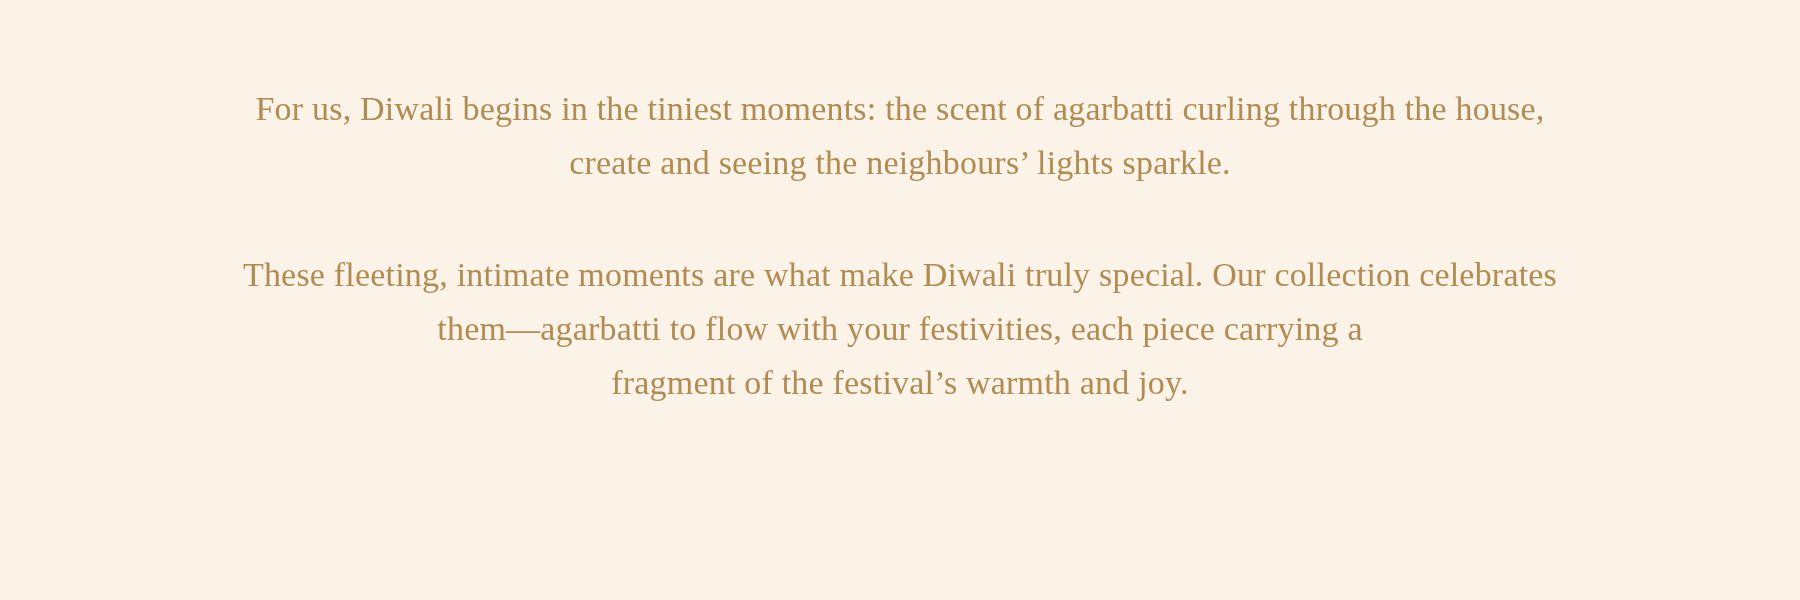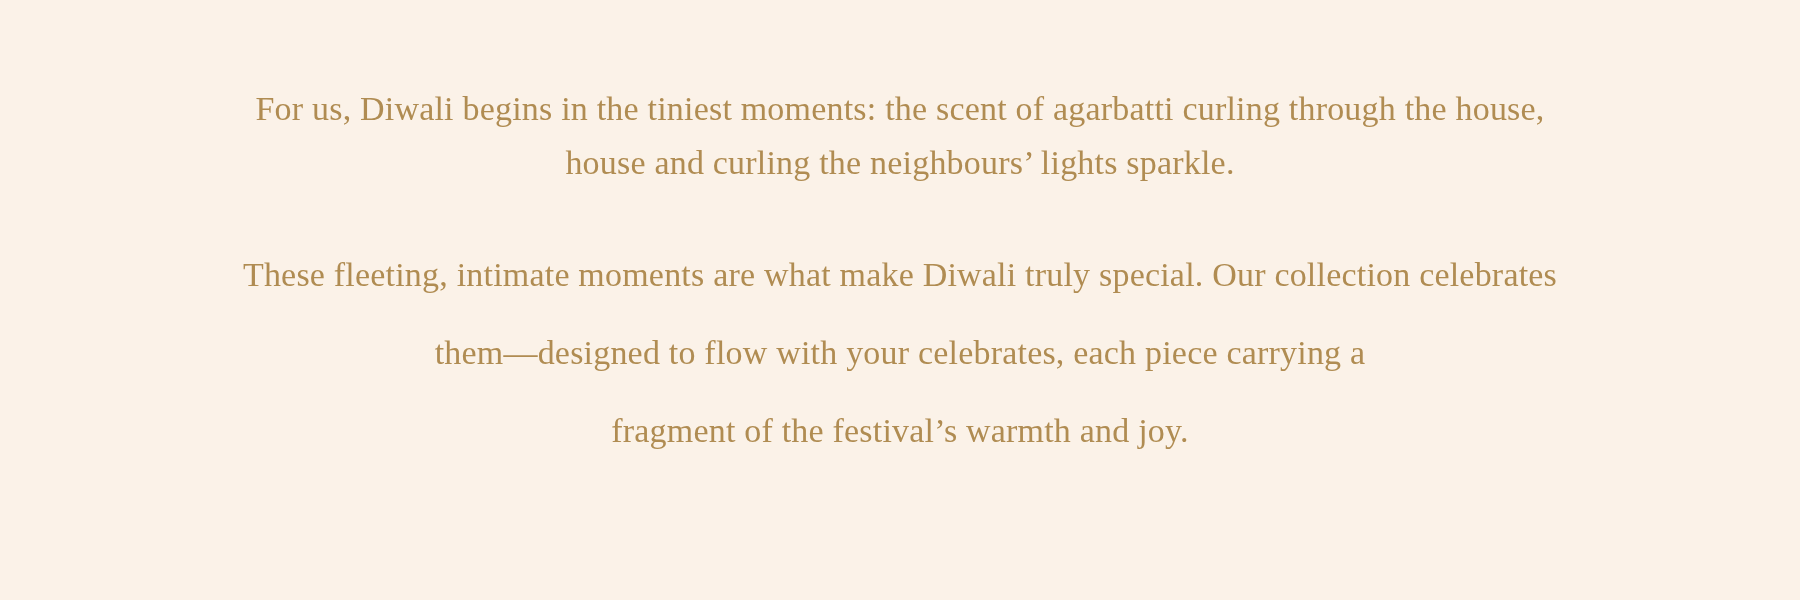--- a/index.html
+++ b/index.html
@@ -22,40 +22,39 @@
     flex-direction: column;
     align-items: center;
   }
   .story-paragraph {
     display: flex;
     flex-direction: column;
     align-items: center;
   }
   .story-paragraph + .story-paragraph {
     margin-top: 58px;
-    gap: 24px;
   }
   .story-line {
     color: #B08C52;
     font-size: 34px;
     line-height: 54px;
     white-space: nowrap;
     text-align: center;
     letter-spacing: 0.2px;
   }
 </style>
 </head>
 <body>
 
 <div class="story-section">
 
   <div class="story-paragraph">
     <div class="story-line">For us, Diwali begins in the tiniest moments: the scent of agarbatti curling through the house,</div>
-    <div class="story-line">house and curling the neighbours’ lights sparkle.</div>
+    <div class="story-line">create and seeing the neighbours’ lights sparkle.</div>
   </div>
 
   <div class="story-paragraph">
     <div class="story-line">These fleeting, intimate moments are what make Diwali truly special. Our collection celebrates</div>
-    <div class="story-line">them—designed to flow with your celebrates, each piece carrying a</div>
+    <div class="story-line">them—agarbatti to flow with your festivities, each piece carrying a</div>
     <div class="story-line">fragment of the festival’s warmth and joy.</div>
   </div>
 
 </div>
 
 </body></html>

